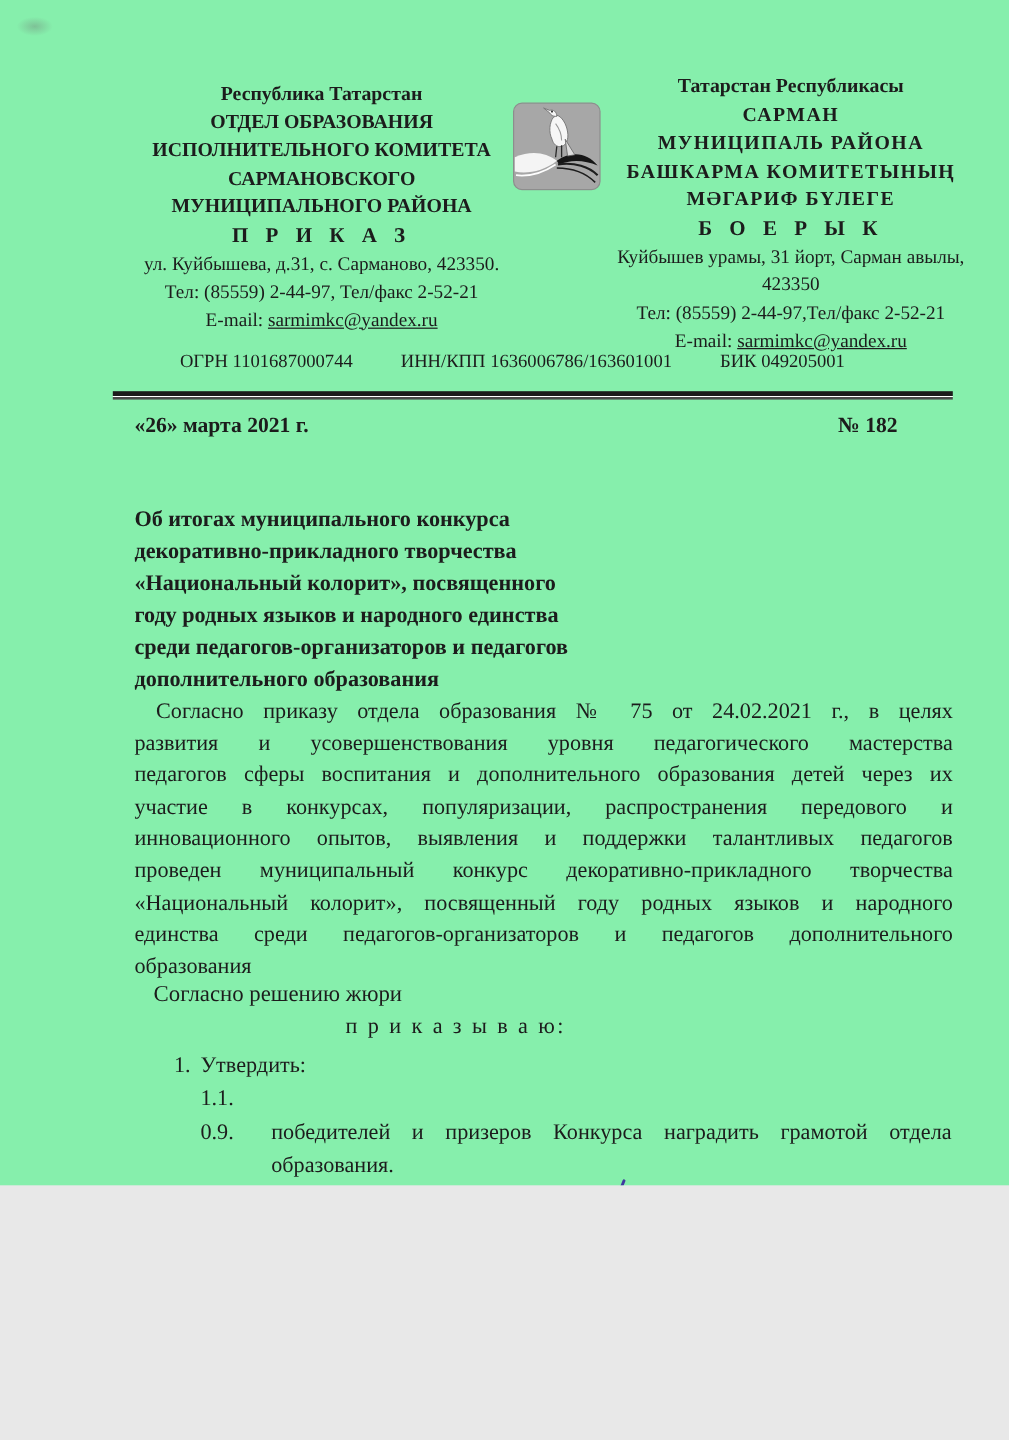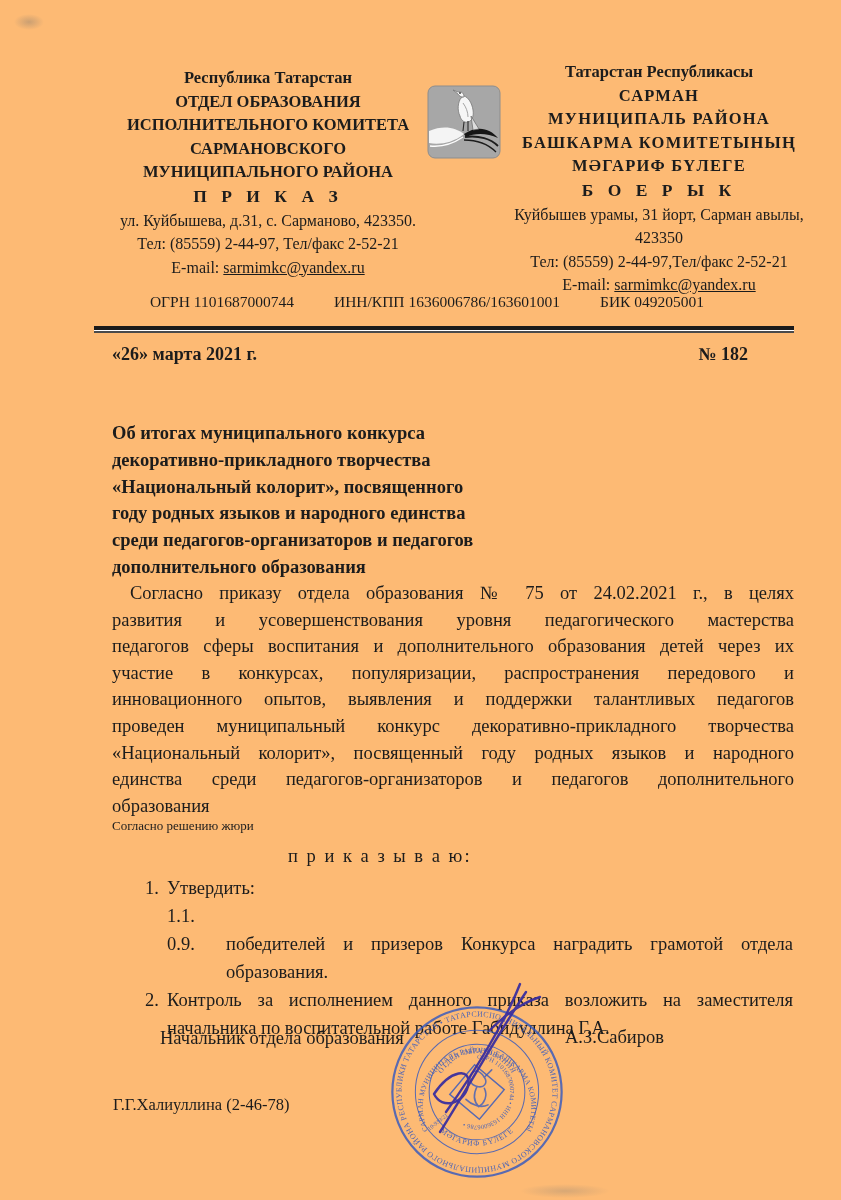--- a/index.html
+++ b/index.html
@@ -1,18 +1,18 @@
 <!DOCTYPE html>
 <html lang="ru"><head>
 <meta charset="utf-8">
 <style>
   html,body{margin:0;padding:0;background:#e8e8e8;}
   .page{
-    position:relative;width:841px;height:1200px;margin:0 auto;
-    background:#fdba74;overflow:hidden;
+    position:relative;width:841px;height:988px;margin:0 auto;
+    background:#86efac;overflow:hidden;
     font-family:"Liberation Serif","DejaVu Serif",serif;
     color:#1c1c1c;
   }
   
   .lh{position:absolute;text-align:center;}
   .lh-left{left:92px;top:66px;width:352px;}
   .lh-right{left:500px;top:60px;width:318px;}
   .lh .region{font-weight:bold;font-size:16.5px;line-height:23.5px;}
   .lh .org{font-weight:bold;font-size:16.5px;line-height:23.5px;}
   .lh-right .org{letter-spacing:1.2px;}
@@ -43,21 +43,21 @@
     font-weight:bold;font-size:18.5px;line-height:26.8px;
     white-space:pre-line;
   }
   
   .body-par{
     position:absolute;left:112px;top:580px;width:682px;
     font-size:18.5px;line-height:26.6px;
     white-space:pre-line;text-align:justify;text-align-last:justify;
     text-indent:18px;
   }
-  .jury{position:absolute;left:112px;top:818px;font-size:13px;}
+  .jury{position:absolute;left:128px;top:818px;font-size:19px;}
   .decree{position:absolute;left:288px;top:846px;font-size:18.5px;letter-spacing:2px;}
   
   .items{position:absolute;left:145px;top:874px;width:648px;font-size:18.5px;line-height:28px;}
   .li{display:flex;}
   .li .num{flex:0 0 22px;}
   .li.sub{padding-left:22px;}
   .li.sub .num{flex:0 0 59px;}
   .li .t{flex:1;}
   .li .t .l{display:block;}
   .li .t .l.just{text-align:justify;text-align-last:justify;}

